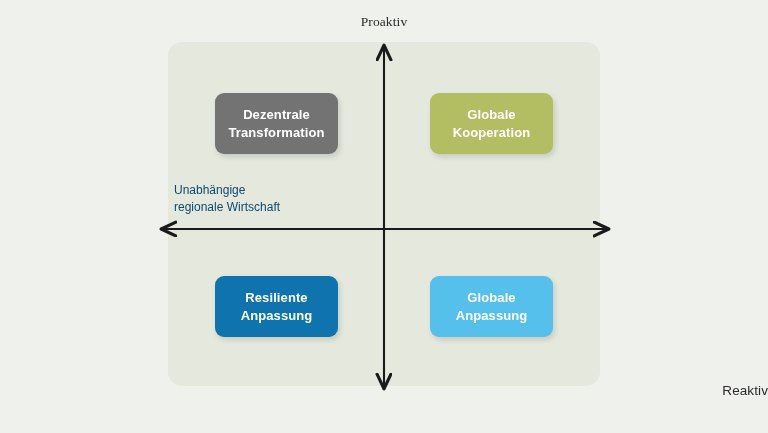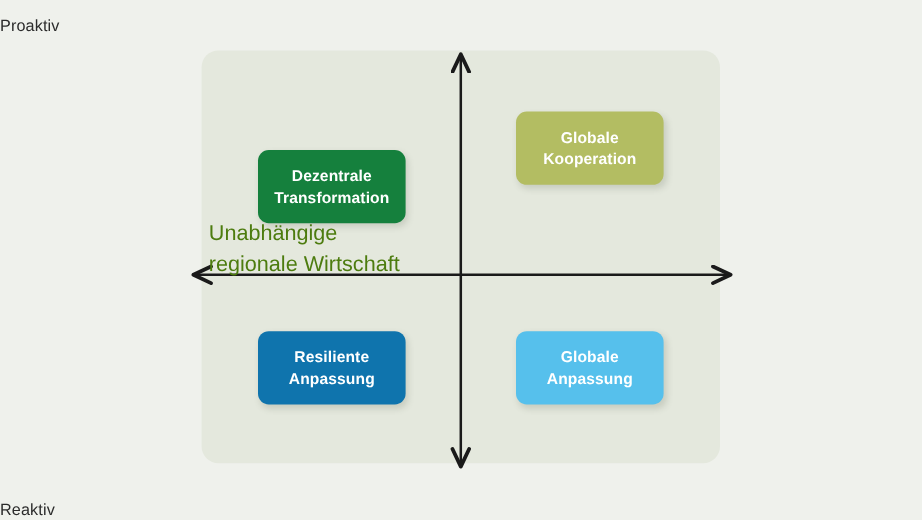--- a/index.html
+++ b/index.html
@@ -48,33 +48,35 @@
     font-size: 13.5px;
     color: #2b2b2b;
     letter-spacing: 0.1px;
     white-space: nowrap;
     line-height: 1.35;
   }
   .axis-label.top {
     left: 0;
     top: 13px;
     width: 768px;
+    text-align: center;
+    font-family: Liberation Serif, serif;
   }
   .axis-label.bottom {
     left: 0;
-    top: 416px;
+    top: 382px;
     width: 768px;
-    text-align: left;
+    text-align: right;
   }
 
   
   .axis-desc {
     position: absolute;
-    font-size: 18px;
-    color: #4d7c0f;
+    font-size: 12px;
+    color: #0c4a6e;
     line-height: 1.42;
     white-space: pre-line;
   }
   .axis-desc.left {
     left: 174px;
     top: 182px;
     text-align: left;
   }
   .axis-desc.right {
     right: 168px;
@@ -132,21 +134,21 @@
   </svg>
 
   <div class="axis-label top">Proaktiv</div>
 
   <div class="axis-label bottom">Reaktiv</div>
 
   <div class="axis-desc left">Unabhängige
 regionale Wirtschaft</div>
 
 
-  <div class="qbox tl" style="background: #15803d; margin-top: 32px;">
+  <div class="qbox tl" style="background: #737373;">
     <span class="qlabel">Dezentrale
 Transformation</span>
   </div>
 
   <div class="qbox tr" style="background: rgb(179, 189, 98);">
     <span class="qlabel">Globale
 Kooperation</span>
   </div>
 
   <div class="qbox bl" style="background: rgb(15, 116, 173);">

